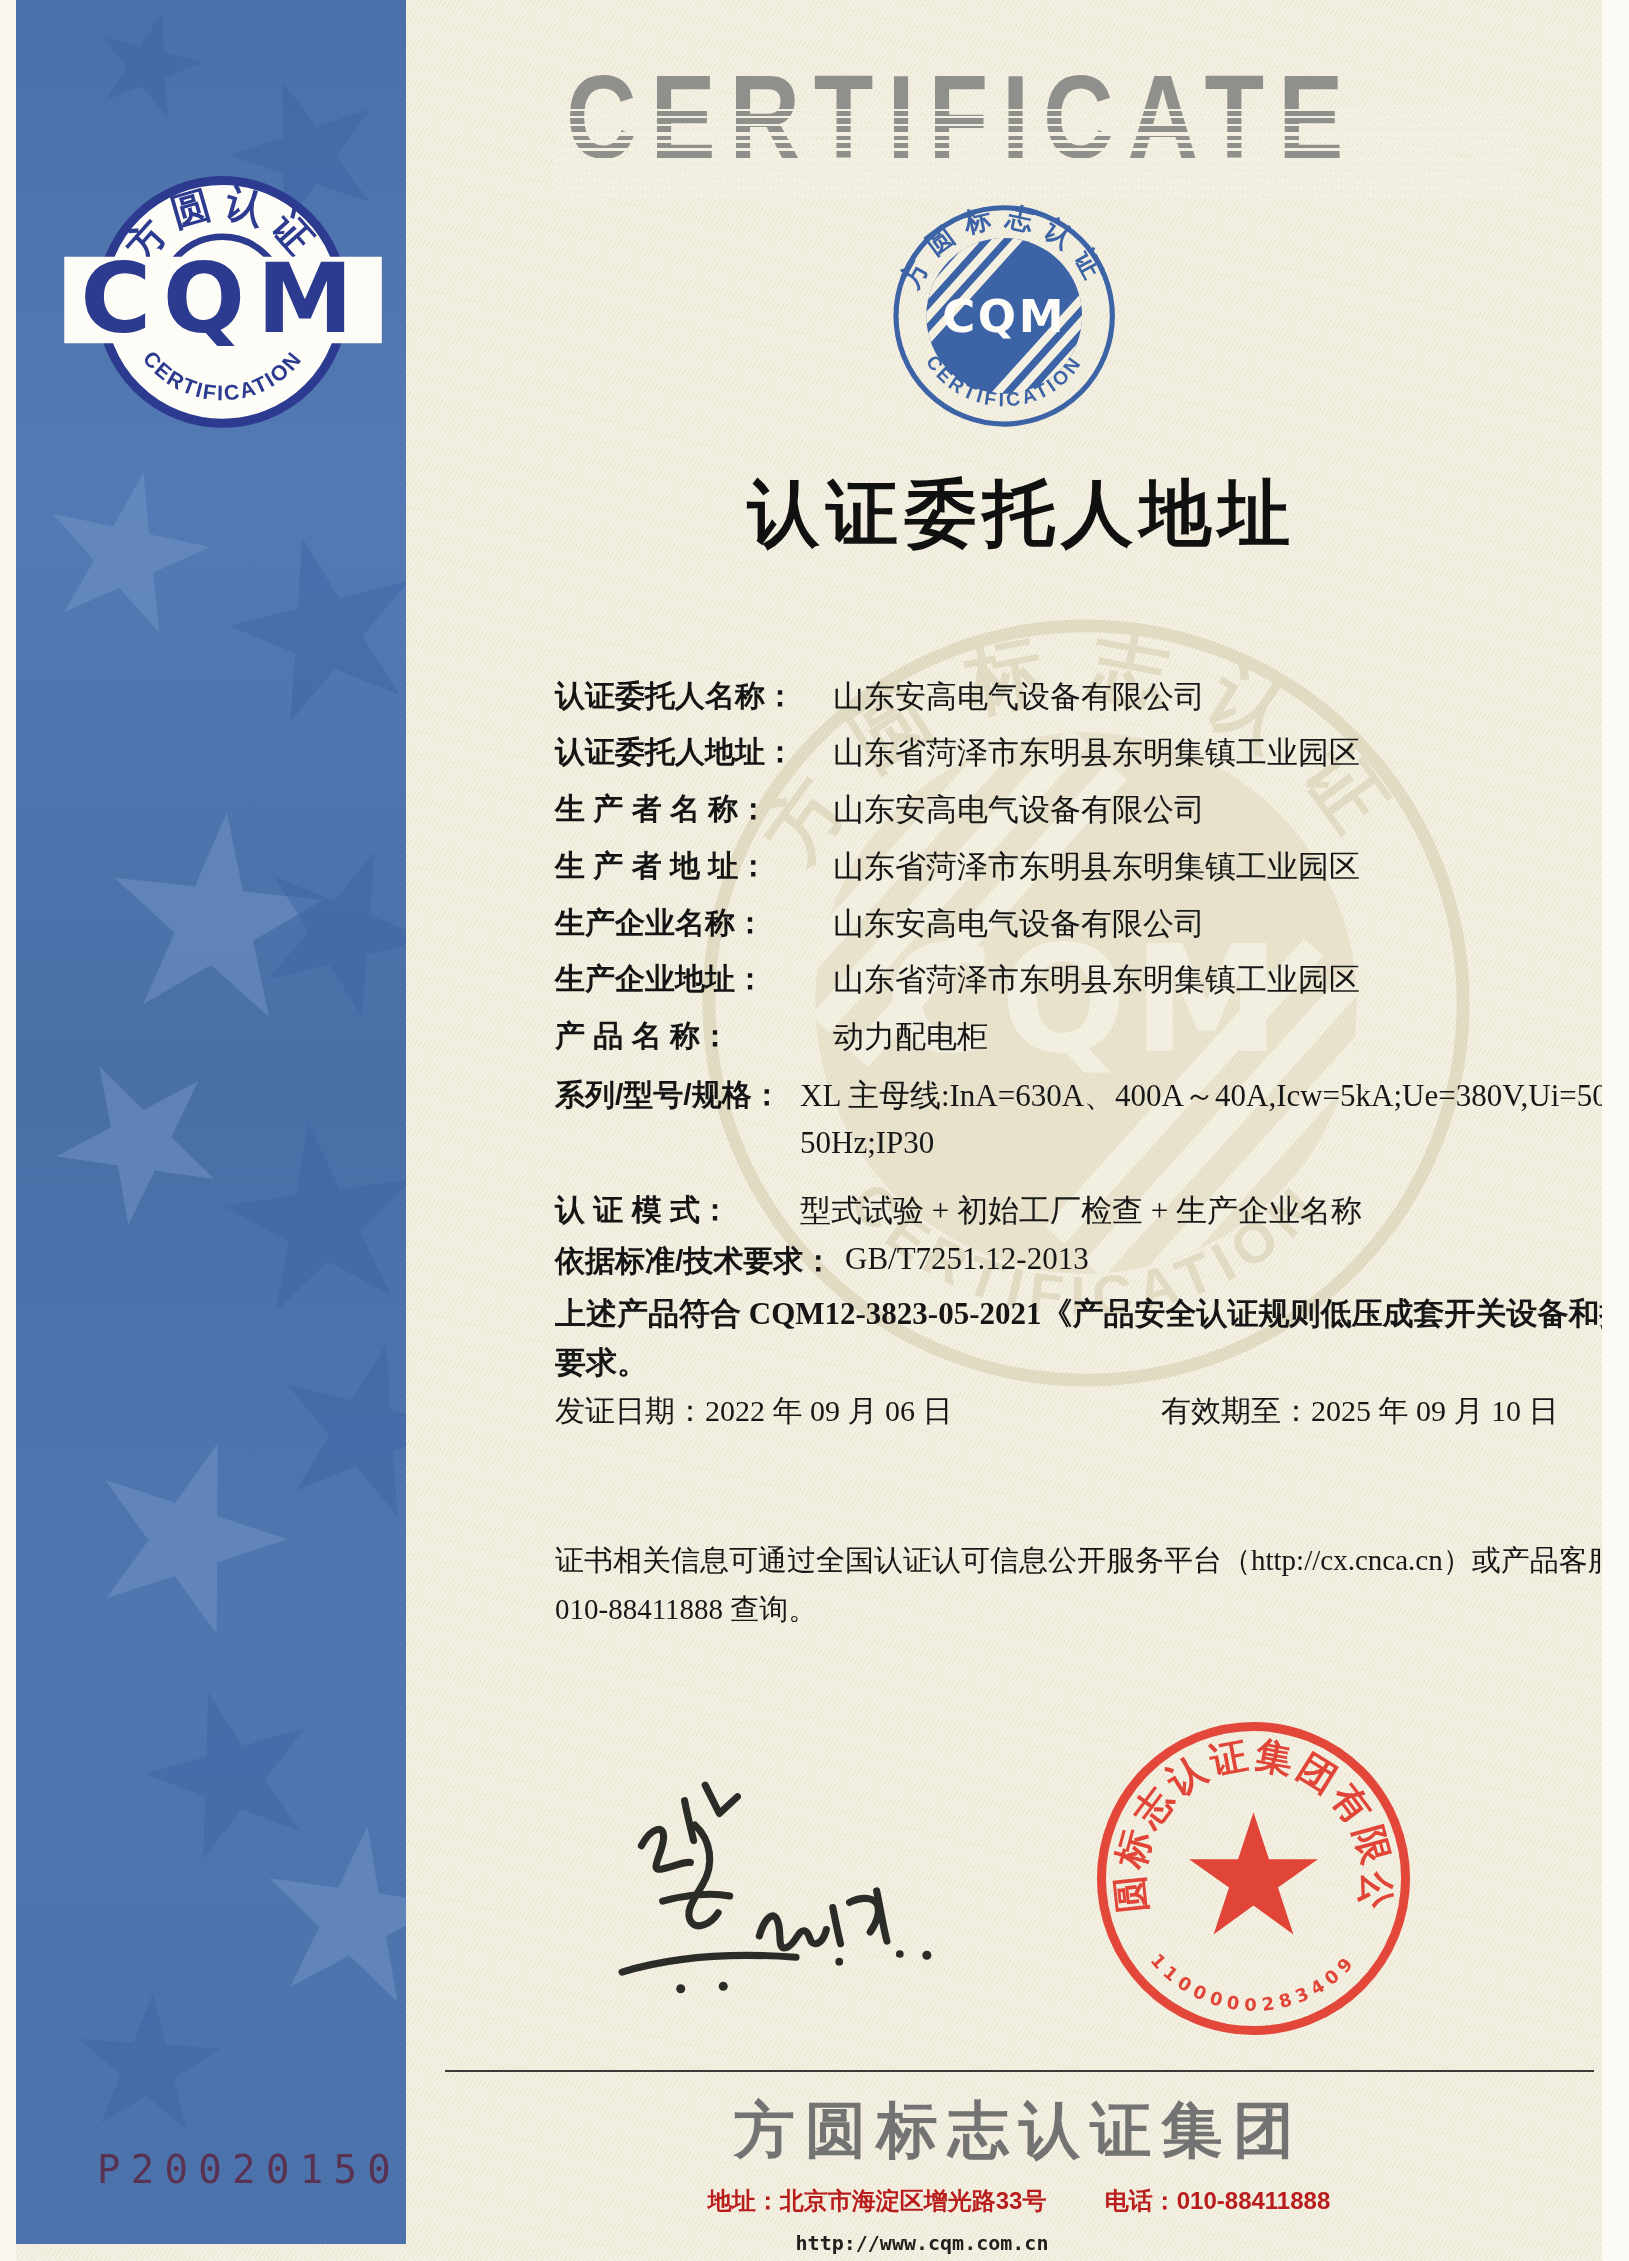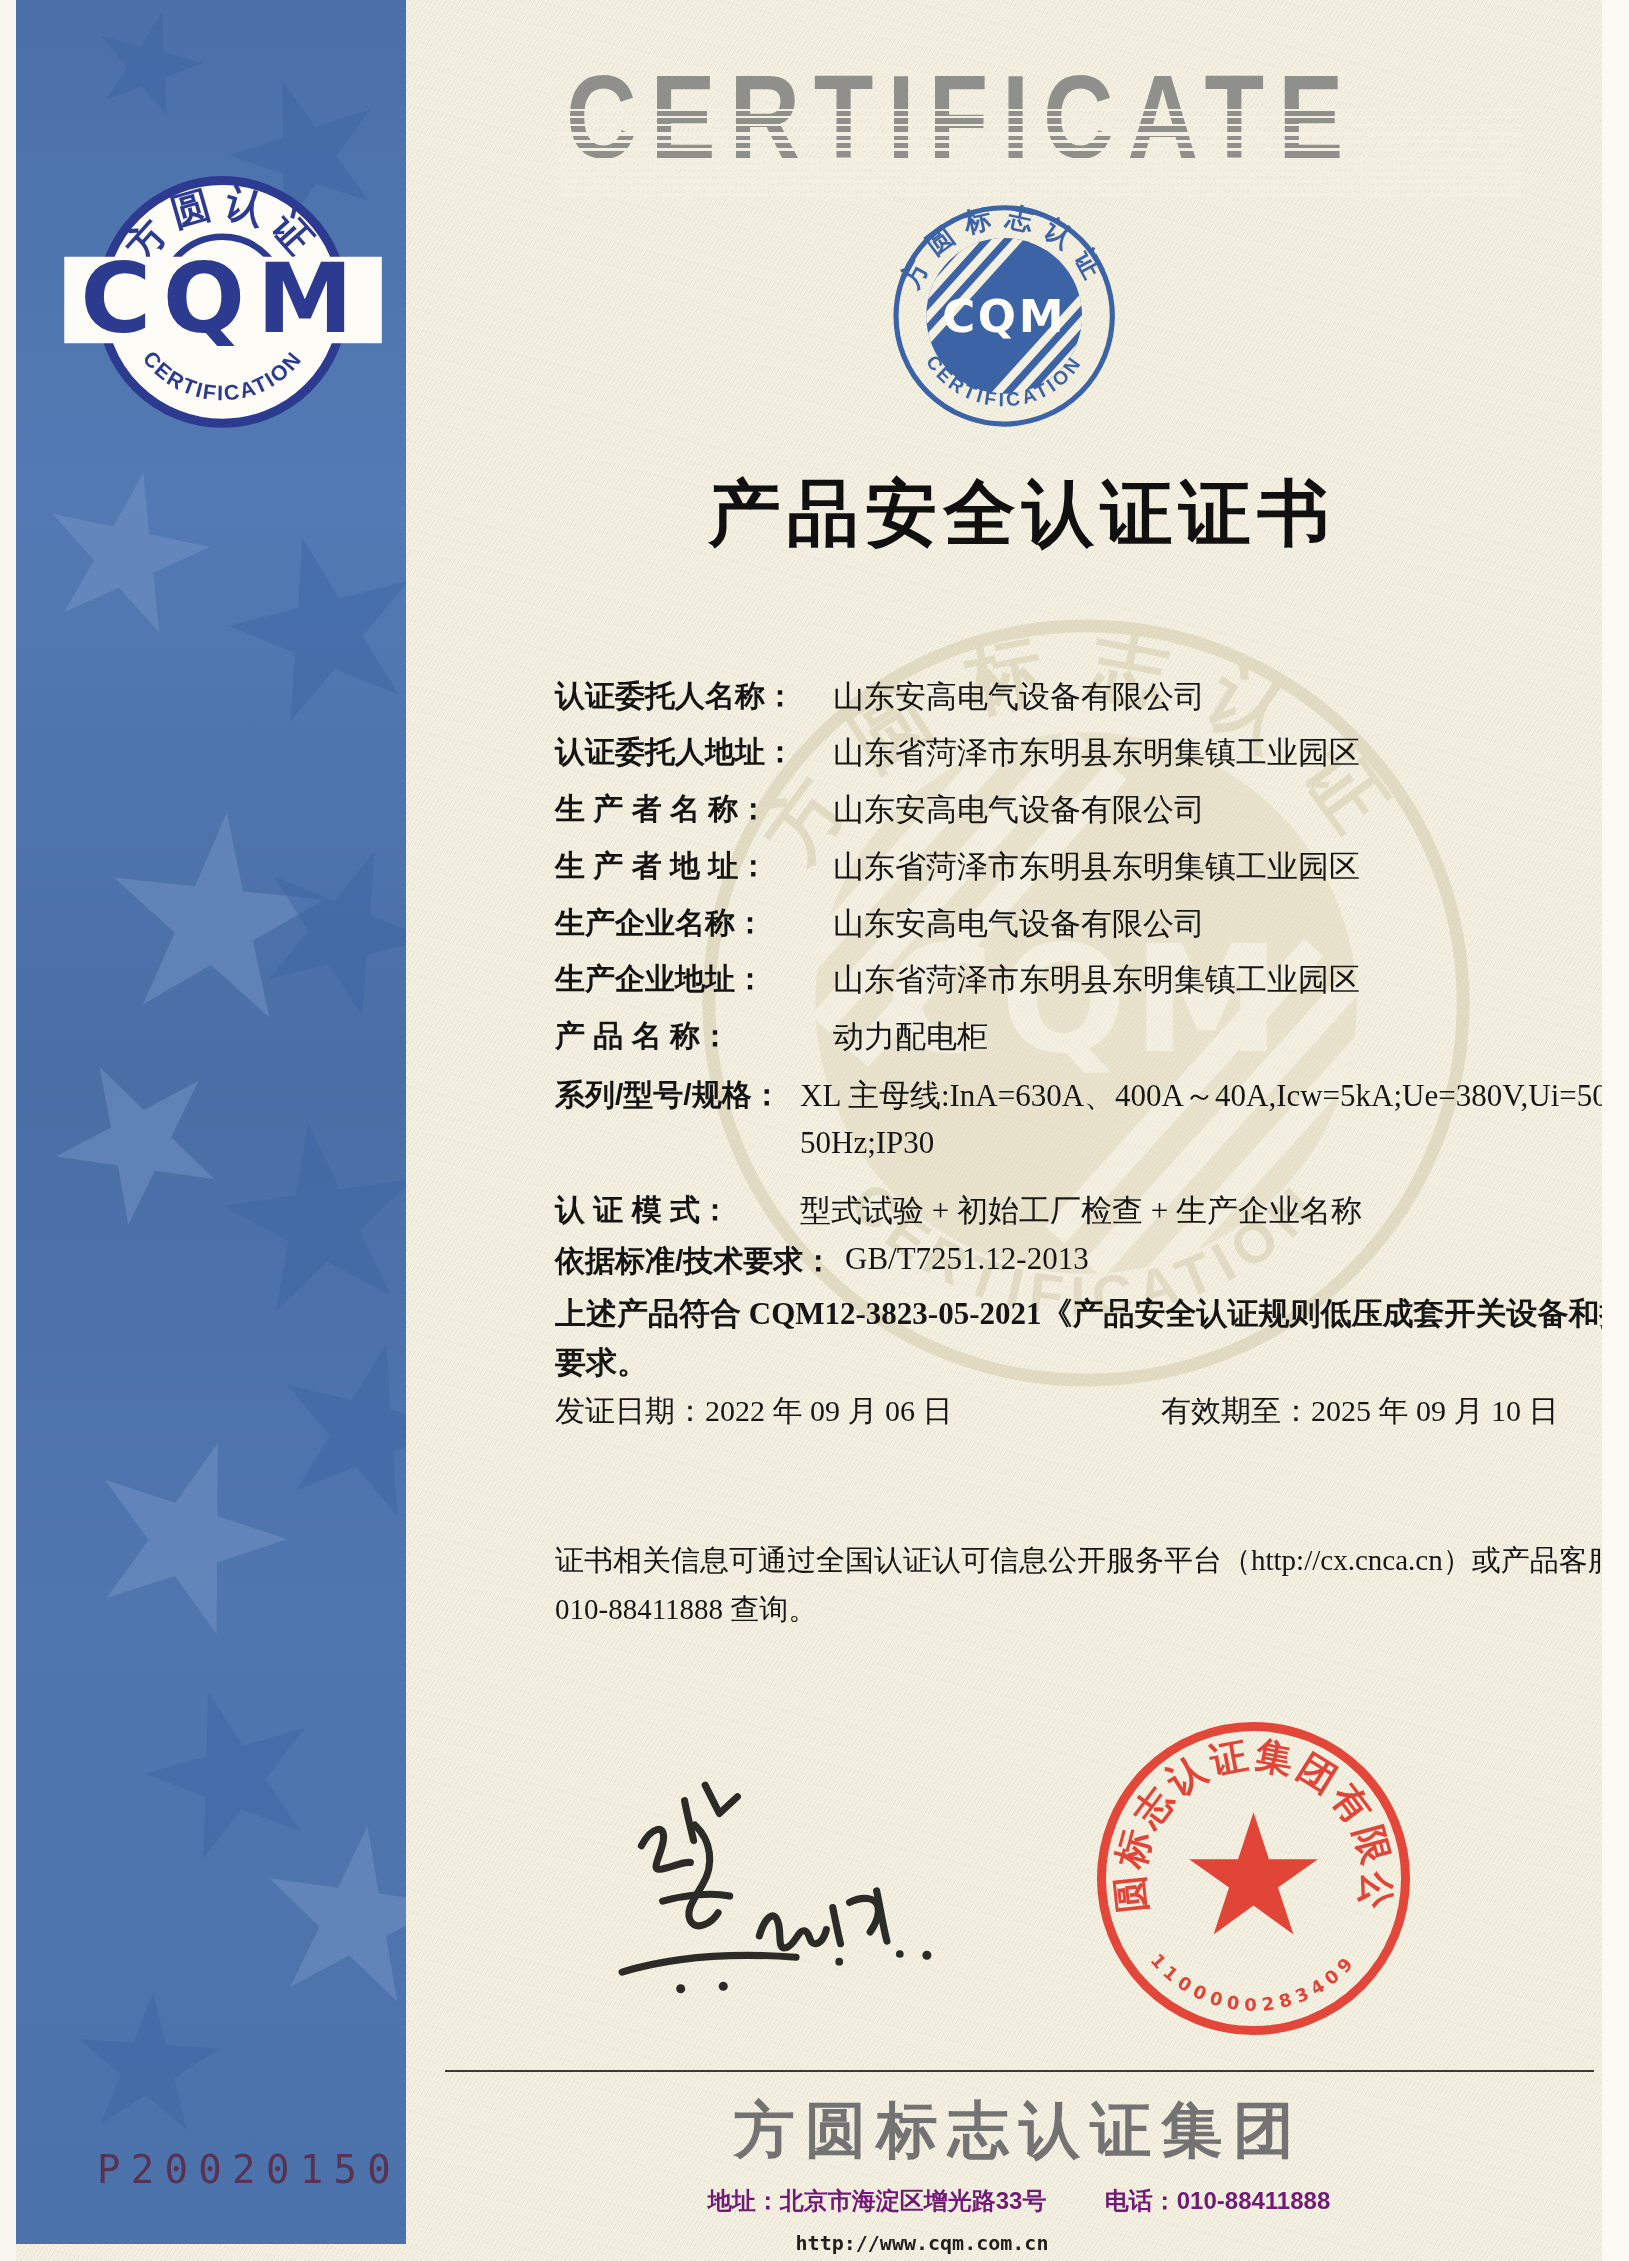--- a/index.html
+++ b/index.html
@@ -63,21 +63,21 @@
   .date-expiry{position:absolute;left:1161px;z-index:2;font-size:30px;white-space:nowrap;}
 
   
   .footer-line{position:absolute;left:445px;top:2070px;width:1149px;height:1.9px;background:#3a3a38;z-index:2;}
   .footer-org{
     position:absolute;left:445px;top:2090px;width:1148px;text-align:center;z-index:2;
     font-family:"Liberation Serif",serif;font-weight:900;font-size:61px;letter-spacing:10.3px;color:#737373;
   }
   .footer-addr{
     position:absolute;left:445px;top:2185px;width:1148px;text-align:center;z-index:2;
-    font-family:"Liberation Sans",sans-serif;font-weight:600;font-size:24px;color:#701a75;
+    font-family:"Liberation Sans",sans-serif;font-weight:600;font-size:24px;color:#b91c1c;
   }
   .footer-url{
     position:absolute;left:445px;top:2231px;width:954px;text-align:center;z-index:2;
     font-family:"DejaVu Sans Mono",monospace;font-weight:700;font-size:20px;color:#22201e;
   }
 </style>
 </head>
 <body>
 
 <div class="page">
@@ -168,21 +168,21 @@
     </g>
     <text x="1557" y="515" text-anchor="middle" font-family="DejaVu Sans, sans-serif" font-size="70" font-weight="800" letter-spacing="4" fill="#fdfcf6">CQM</text>
     <text font-family="Liberation Serif, serif" font-size="42" font-weight="700" fill="#3c63a6">
       <textPath href="#cTopArc" startOffset="50%" text-anchor="middle" letter-spacing="18">方圆标志认证</textPath>
     </text>
     <text font-family="Liberation Sans, sans-serif" font-size="30" font-weight="600" fill="#3c63a6">
       <textPath href="#cBotArc" startOffset="50%" text-anchor="middle" letter-spacing="5">CERTIFICATION</textPath>
     </text>
   </svg>
 
-  <div class="doc-title">产品安全认证证书</div>
+  <div class="doc-title">认证委托人地址</div>
 
   <div class="row" style="top:676px">
     <span class="lbl">认证委托人名称：</span>
     <span class="val">山东安高电气设备有限公司</span>
   </div>
   <div class="row" style="top:732px">
     <span class="lbl">认证委托人地址：</span>
     <span class="val">山东省菏泽市东明县东明集镇工业园区</span>
   </div>
   <div class="row" style="top:789px">

